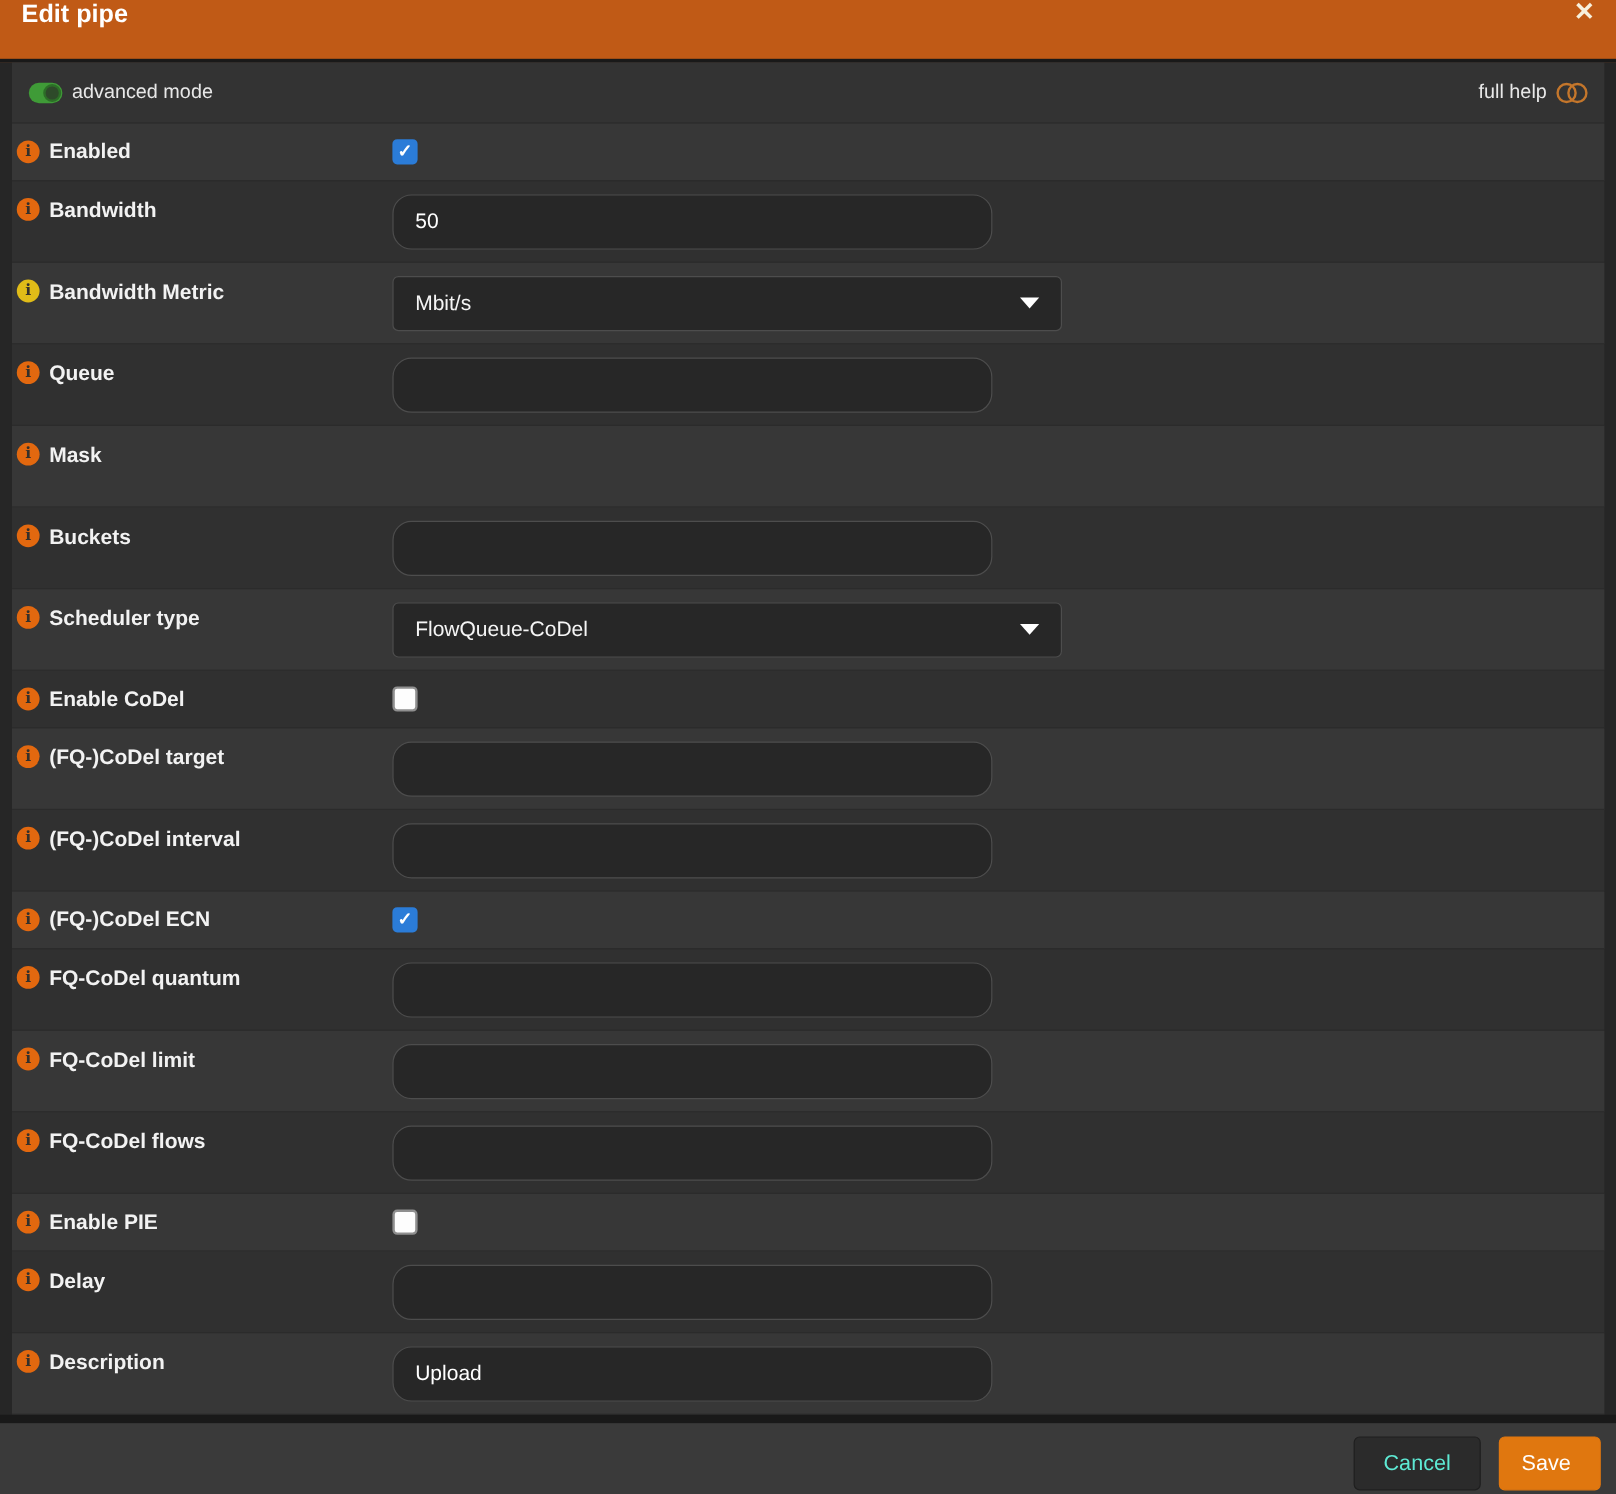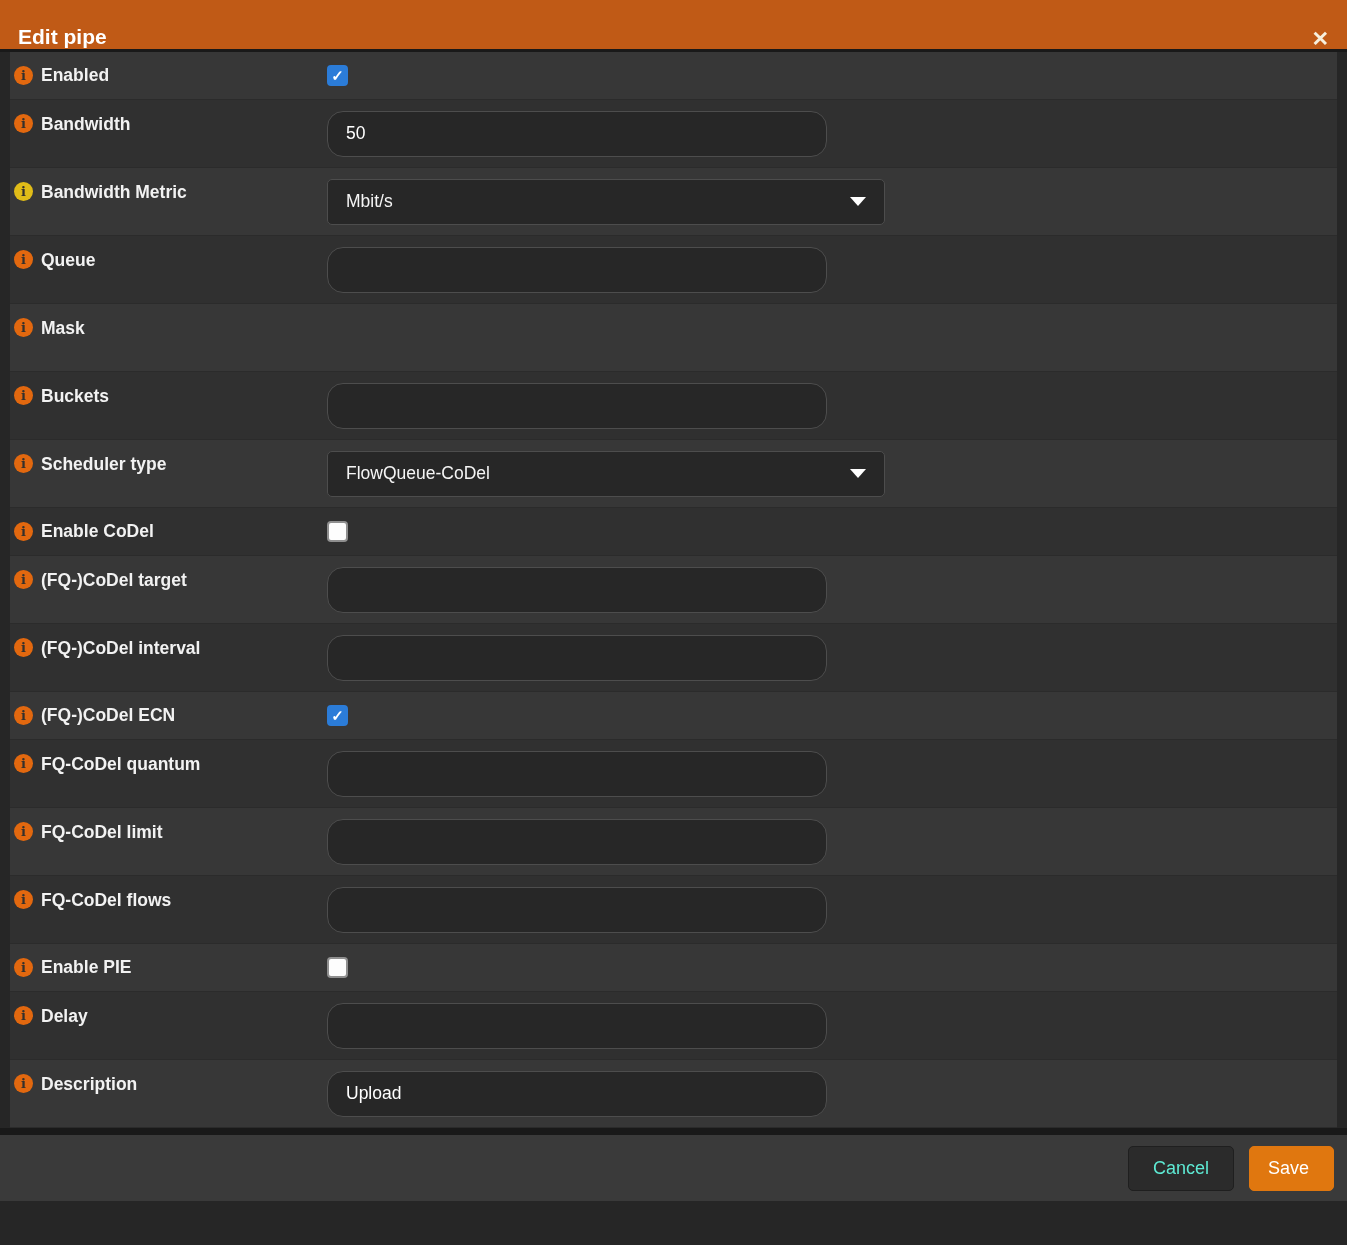--- a/index.html
+++ b/index.html
@@ -1,20 +1,20 @@
 <!DOCTYPE html>
 <html><head>
 <meta charset="utf-8">
 <style>
   * { margin:0; padding:0; box-sizing:border-box; }
   html,body { width:1347px; height:1245px; background:#262626;
     font-family:"Liberation Sans", sans-serif; overflow:hidden; }
 
   
-  .modal-header { height:52px; background:#c05a16; display:flex; align-items:flex-end;
+  .modal-header { height:52px; background:#c05a16; display:flex; align-items:flex-start;
     justify-content:space-between; padding:0 18px; border-bottom:3px solid #191919; }
   .modal-title { color:#ffffff; font-size:21px; font-weight:bold; }
   .close-x { color:#f7f0dd; font-size:21px; font-weight:bold; cursor:pointer; line-height:1; }
 
   
   .modal-body { padding:0 10px; background:#262626; }
 
   .help-row { height:51px; background:#333333; display:flex; align-items:center;
     justify-content:space-between; padding:0 14px; border-bottom:1px solid #2a2a2a; }
   .help-left, .help-right { display:flex; align-items:center; gap:8px; }
@@ -80,20 +80,35 @@
 </head>
 <body>
 
 <div class="modal-header">
   <div class="modal-title">Edit pipe</div>
   <div class="close-x">✕</div>
 </div>
 
 <div class="modal-body">
 
+  <div class="help-row">
+    <div class="help-left">
+      <span class="toggle-on">
+          <span class="knob"></span>
+        </span>
+      <span class="help-text">advanced mode</span>
+    </div>
+    <div class="help-right">
+      <span class="help-text">full help</span>
+      <span class="fullhelp-toggle">
+        <span class="fh-circle"></span>
+          <span class="fh-circle second"></span>
+      </span>
+    </div>
+  </div>
 
   <div id="form-table">
   <div class="row shade-a h-check">
     <div class="label-col">
       <span class="info-icon info-orange">i</span>
       <span class="field-label">Enabled</span>
     </div>
     <div class="field-col">
           <div class="checkbox checked">✓</div>
         </div>

